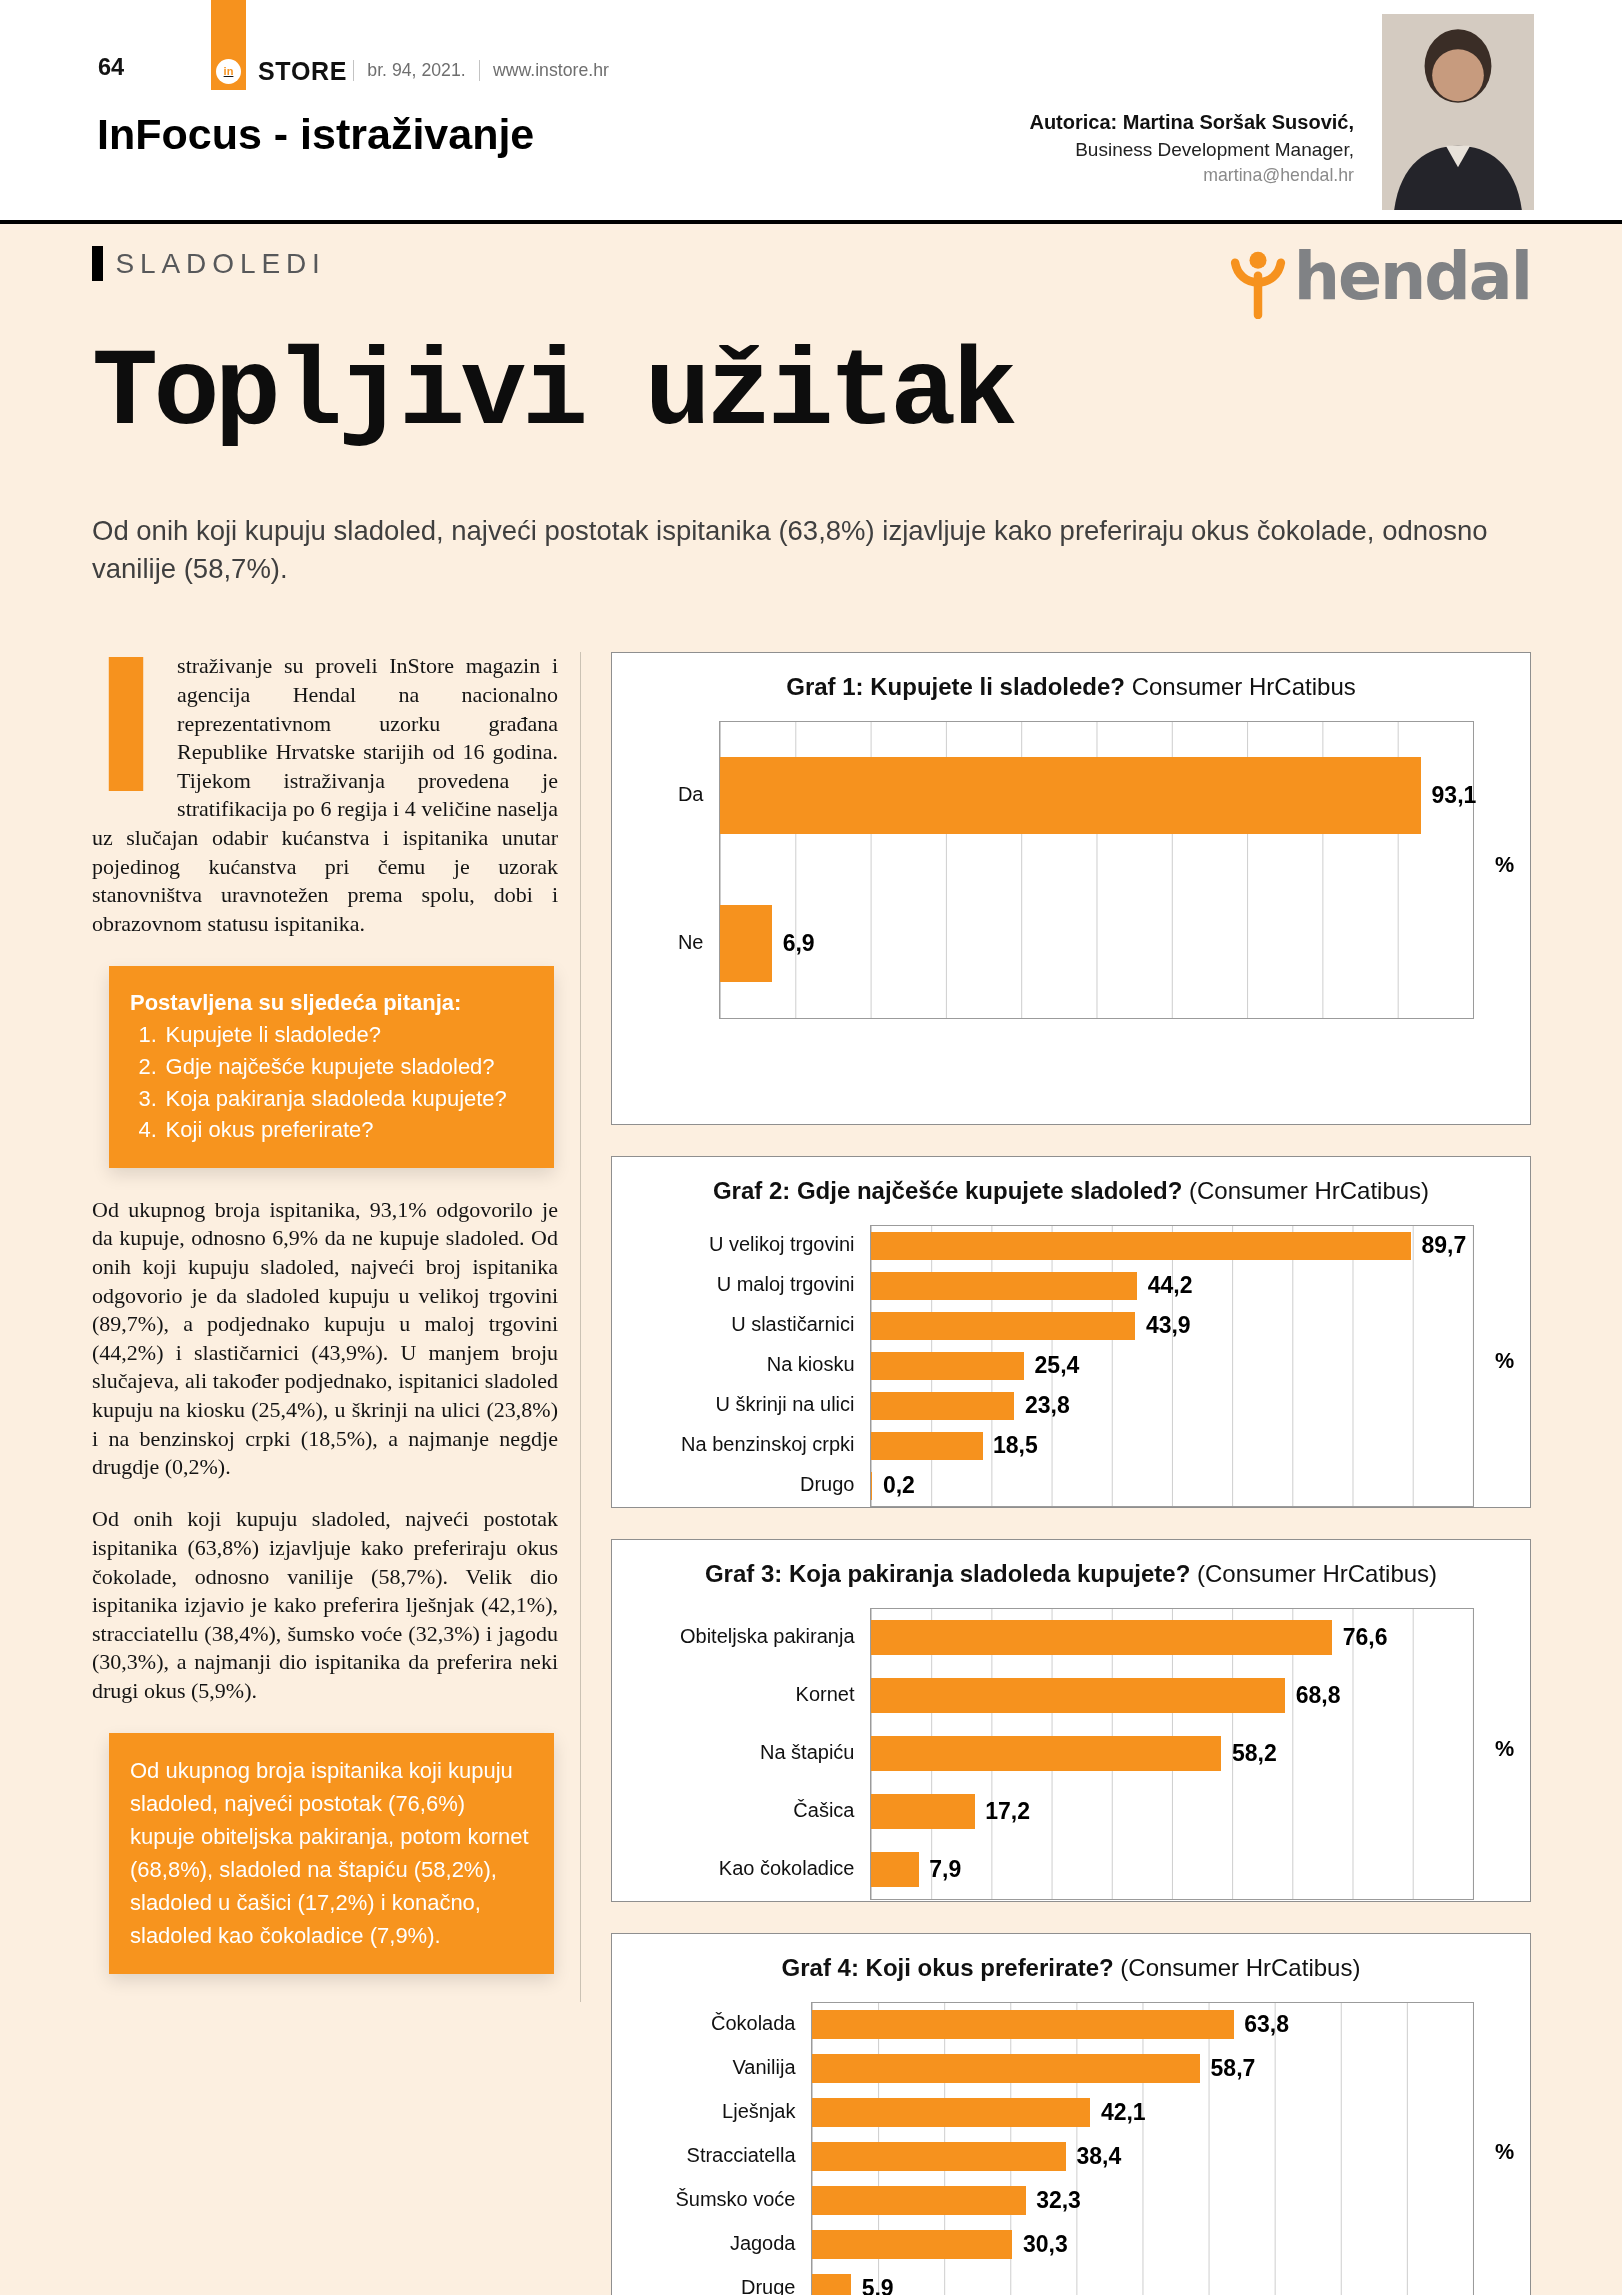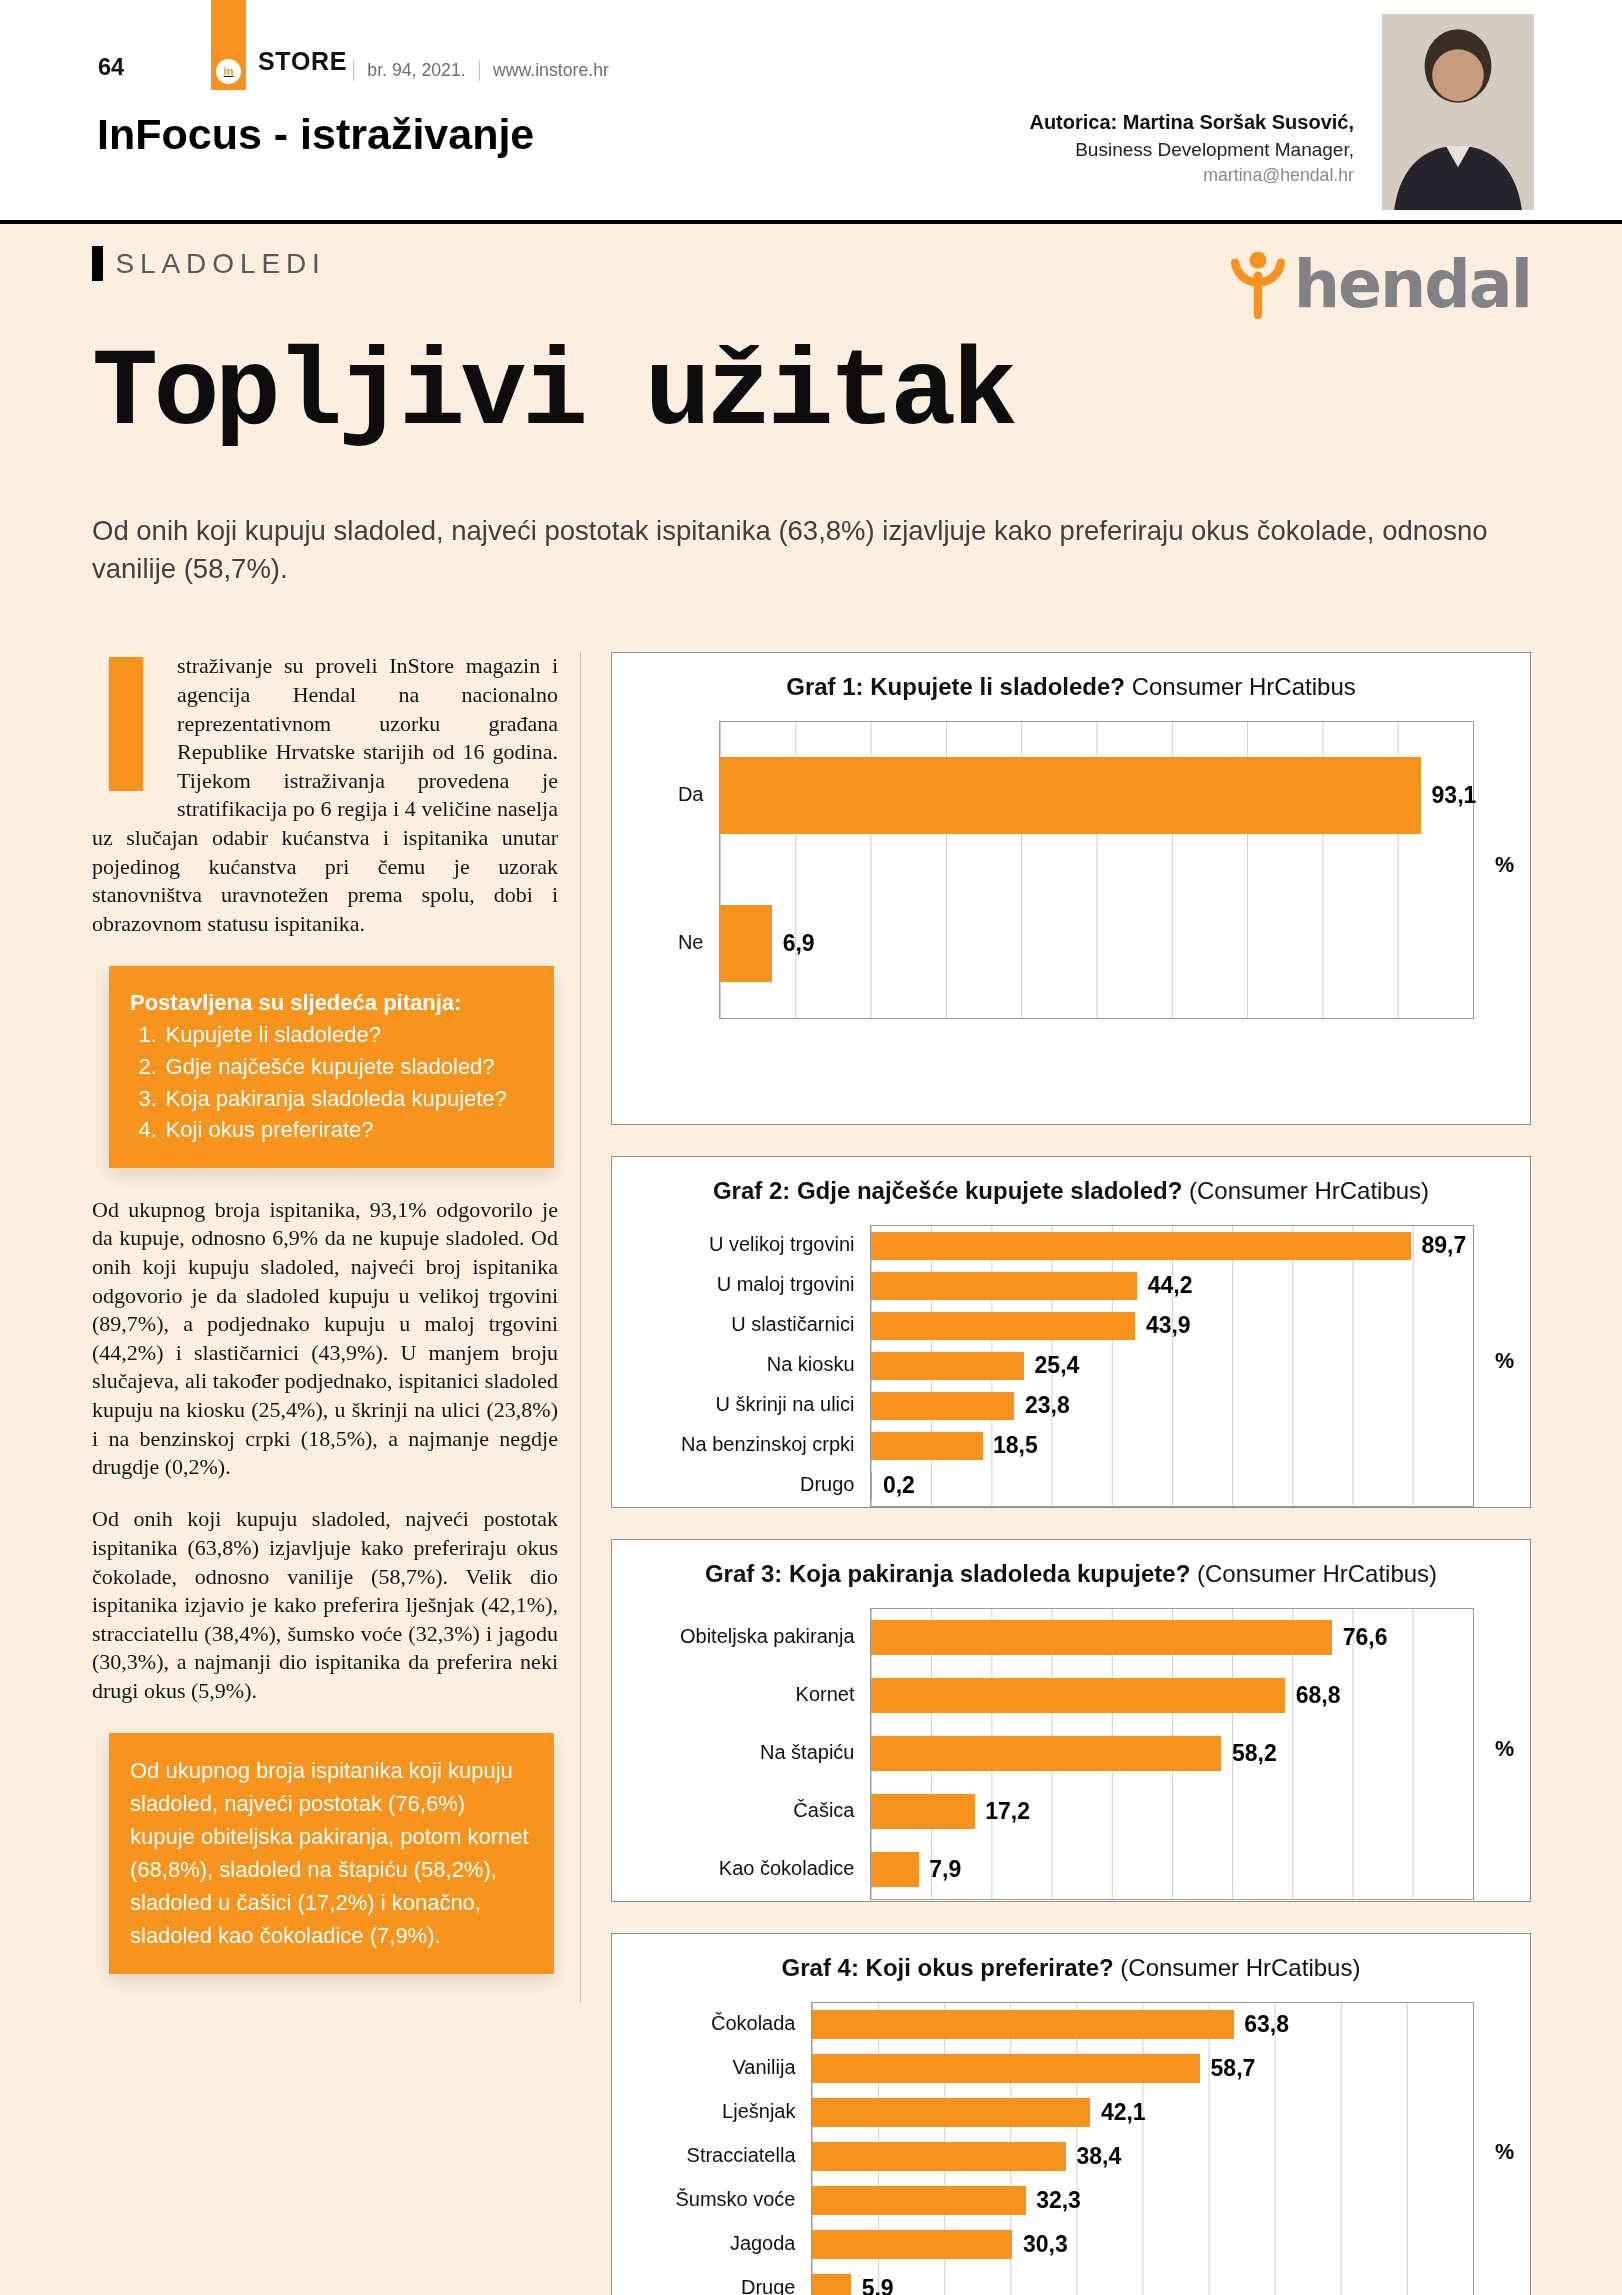--- a/index.html
+++ b/index.html
@@ -7,39 +7,39 @@
   .page{position:relative;width:1623px;height:2295px;background:#fcefe0;
         font-family:"Liberation Sans",sans-serif;color:#141414;overflow:hidden;margin:0 auto;}
 
   
   .header{position:relative;height:220px;background:#ffffff;border-bottom:4.6px solid #000;}
   .page-num{position:absolute;left:98px;top:54px;font-size:23.6px;font-weight:bold;}
   .logo-tab{position:absolute;left:211px;top:0;width:35px;height:90px;background:#F6921E;
             display:flex;align-items:flex-end;justify-content:center;padding-bottom:6.5px;box-sizing:border-box;text-decoration:underline;}
   .logo-circle{width:25px;height:25px;border-radius:50%;background:#fff;color:#F6921E;
                font-size:11px;font-weight:bold;display:flex;align-items:center;justify-content:center;}
-  .logo-store{position:absolute;left:258px;top:47px;font-size:25px;font-weight:800;letter-spacing:0.7px;color:#111;}
+  .logo-store{position:absolute;left:258px;top:57px;font-size:25px;font-weight:800;letter-spacing:0.7px;color:#111;}
   .meta{position:absolute;left:353px;top:60px;display:flex;align-items:center;gap:13px;
         color:#6f6f6f;font-size:17.7px;}
   .meta .sep{width:1.3px;height:21px;background:#c3c3c3;}
   .section-title{position:absolute;left:97px;top:110px;font-size:43px;font-weight:bold;color:#000;}
   .author{position:absolute;top:110px;right:269px;text-align:right;line-height:1.25;}
   .author-name{font-size:20px;font-weight:bold;color:#111;}
   .author-role{font-size:19px;color:#222;margin-top:2.6px;}
   .author-email{font-size:17.7px;color:#8a8a8a;margin-top:2.6px;}
   .photo{position:absolute;top:14.4px;right:89px;width:152px;height:196px;overflow:hidden;background:#cfc6bd;}
   .photo svg{width:100%;height:100%;display:block;}
 
   
   .content{padding:0 92px;}
   .kicker-row{display:flex;justify-content:space-between;align-items:flex-end;margin-top:22px;}
   .kicker{display:flex;align-items:center;gap:13px;margin-bottom:38px;}
   .kicker-bar{width:10.5px;height:35px;background:#000;}
   .kicker-text{font-size:28px;letter-spacing:5.9px;color:#57585a;}
-  .brand{display:flex;align-items:center;gap:6.5px;}
+  .brand{display:flex;align-items:flex-start;gap:6.5px;}
   .brand svg{width:58px;height:68px;display:block;}
   .brand-text{font-family:"DejaVu Sans",sans-serif;font-size:65px;font-weight:bold;color:#808285;
               line-height:0.8;letter-spacing:-2px;}
   .title{font-family:Liberation Mono, monospace;font-size:110px;font-weight:bold;letter-spacing:-4.6px;
          color:#0d0d0d;line-height:1;margin:19.6px 0 0 0;}
   .lead{font-size:27.5px;color:#3f3f3f;line-height:1.38;margin-top:63px;max-width:1459px;}
 
   
   .columns{display:flex;margin-top:65px;align-items:flex-start;}
   .left-col{width:466px;flex:none;padding-right:22px;border-right:1.3px solid #cbc2b4;}

